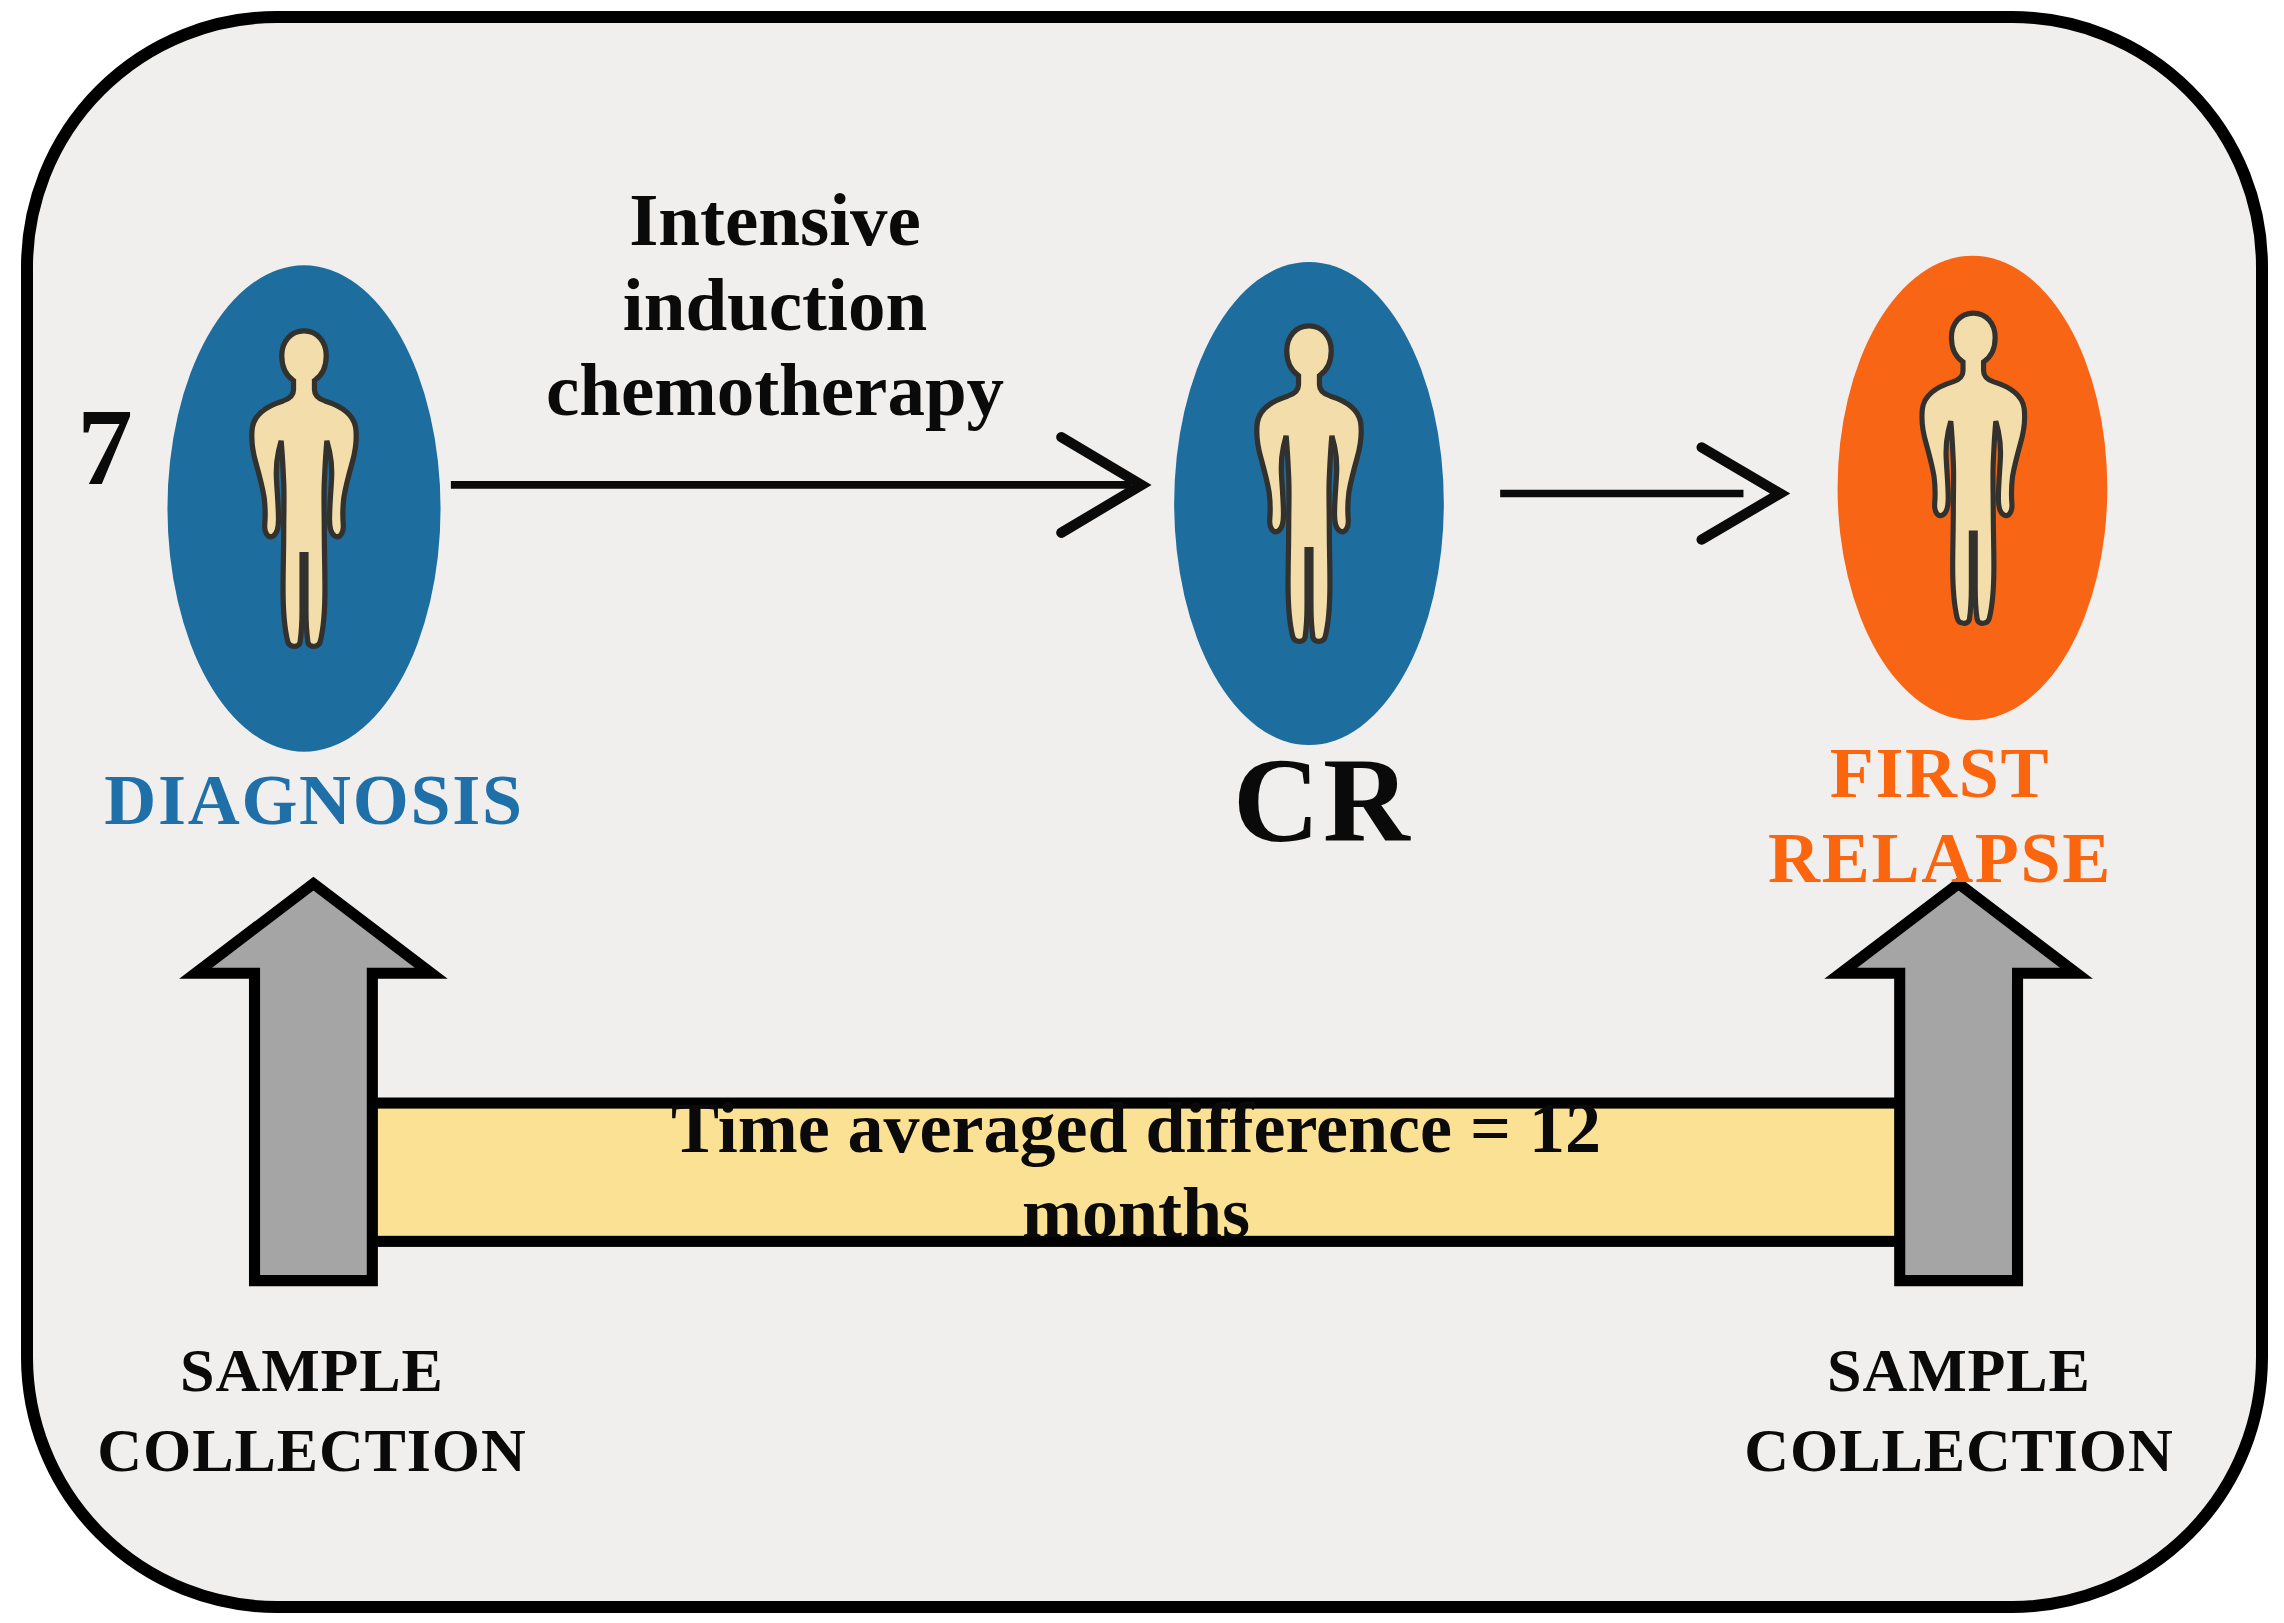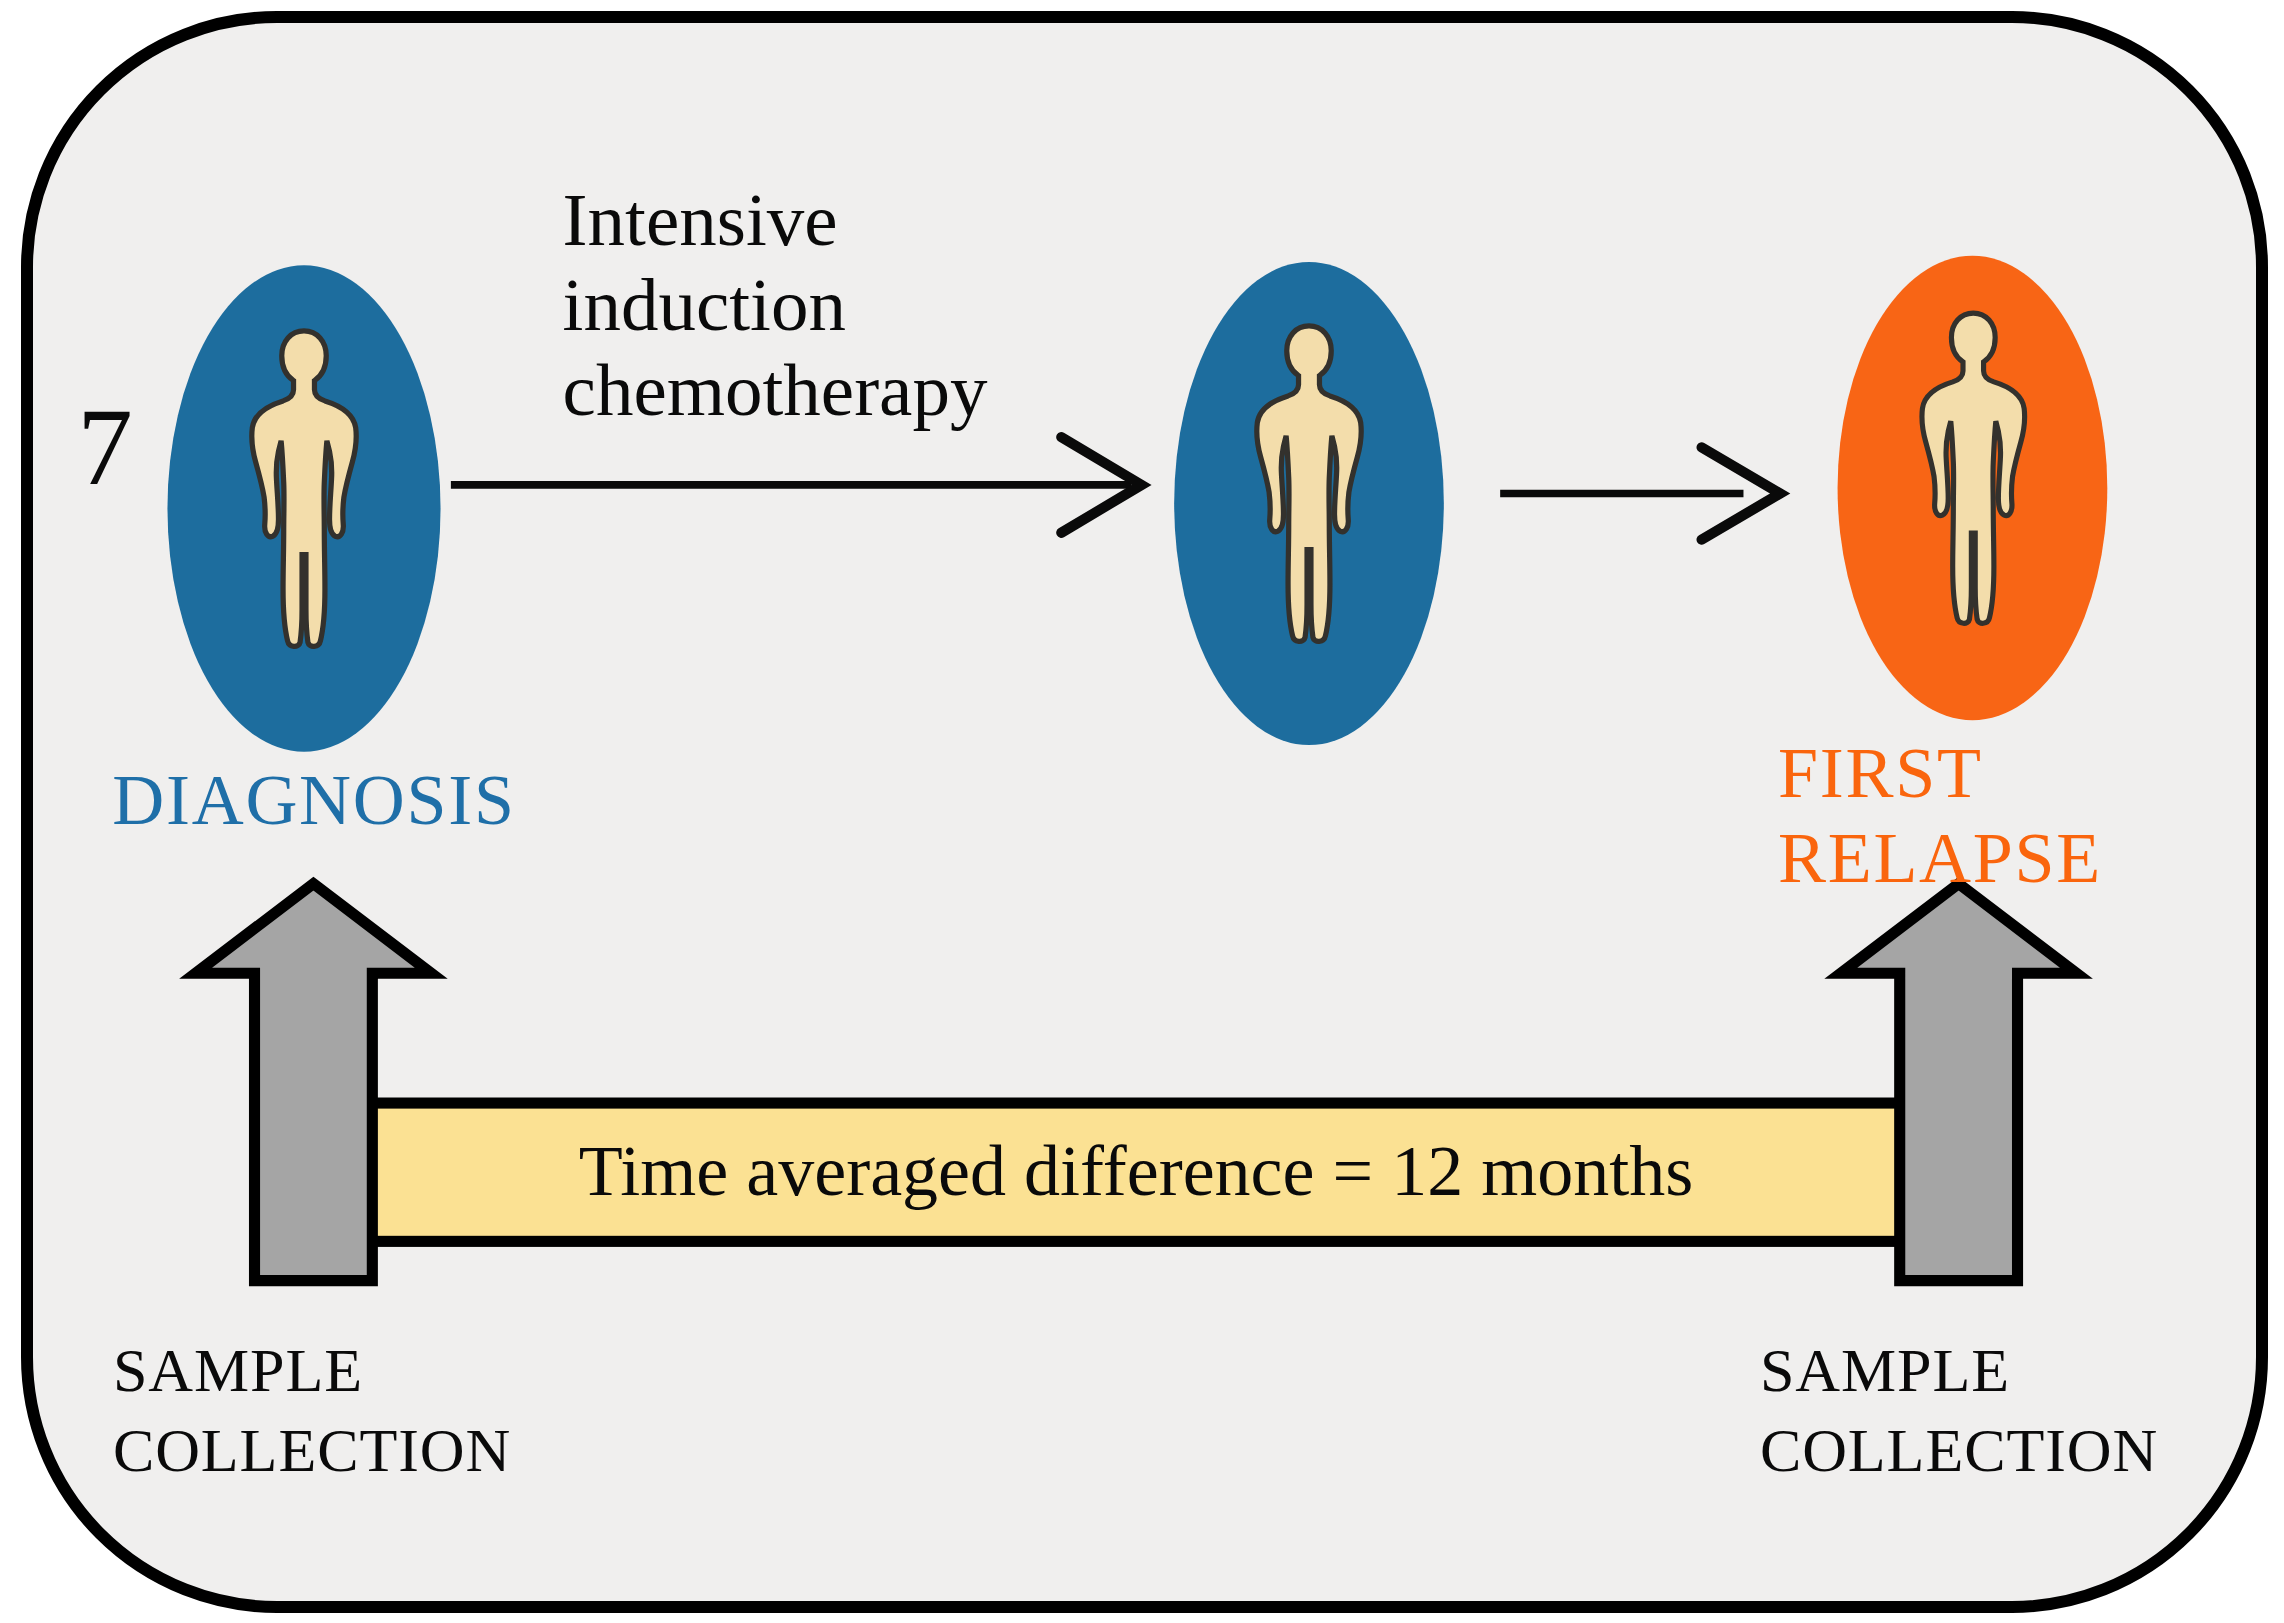--- a/index.html
+++ b/index.html
@@ -17,21 +17,21 @@
   .overlay{position:absolute;left:0;top:0;width:2284px;height:1623px;}
   .stage-svg{position:absolute;}
   .ell-blue{fill:var(--blue);}
   .ell-orange{fill:var(--orange);}
   .person{fill:var(--skin);stroke:var(--skin_outline);stroke-width:4;}
   .timebar-rect{fill:var(--bar_fill);stroke:var(--border_ink);stroke-width:13;}
   .gray-arrow{fill:var(--arrow_gray);stroke:var(--border_ink);stroke-width:13;stroke-linejoin:miter;}
   .thin-line{stroke:var(--ink);stroke-width:9;fill:none;}
   .thin-head{stroke:var(--ink);stroke-width:12;fill:none;stroke-linecap:round;}
   .txt{position:absolute;transform:translate(-50%,-50%);white-space:pre-line;
-       font-weight:normal;line-height:1.18;}
+       text-align:center;font-weight:bold;line-height:1.18;}
   .count{font-size:111px;color:var(--ink);}
   .chemo{font-size:75px;line-height:85px;color:var(--ink);}
   .diag{font-size:72px;letter-spacing:1.7px;color:var(--label_blue);}
   .cr{font-size:120px;letter-spacing:3.4px;color:var(--ink);}
   .relapse{font-size:72px;line-height:85px;letter-spacing:1.7px;color:var(--label_orange);margin-top:12px;}
   .barlabel{font-size:72px;color:var(--ink);}
   .sample{font-size:62px;line-height:80px;letter-spacing:0.9px;color:var(--ink);}
 </style>
 </head>
 <body>
@@ -97,20 +97,21 @@
   </svg>
 
   <div class="txt count" style="left:105px;top:447px">7</div>
 
   <div class="txt chemo" style="left:775px;top:304px">Intensive
 induction
 chemotherapy</div>
 
   <div class="txt diag" style="left:314px;top:800px">DIAGNOSIS</div>
 
+  <div class="txt cr" style="left:1323px;top:801px">CR</div>
 
   <div class="txt relapse" style="left:1940px;top:804px">FIRST
 RELAPSE</div>
 
   <div class="txt barlabel" style="left:1136px;top:1171px">Time averaged difference = 12 months</div>
 
   <div class="txt sample" style="left:312px;top:1410px">SAMPLE
 COLLECTION</div>
 
   <div class="txt sample" style="left:1959px;top:1410px">SAMPLE

